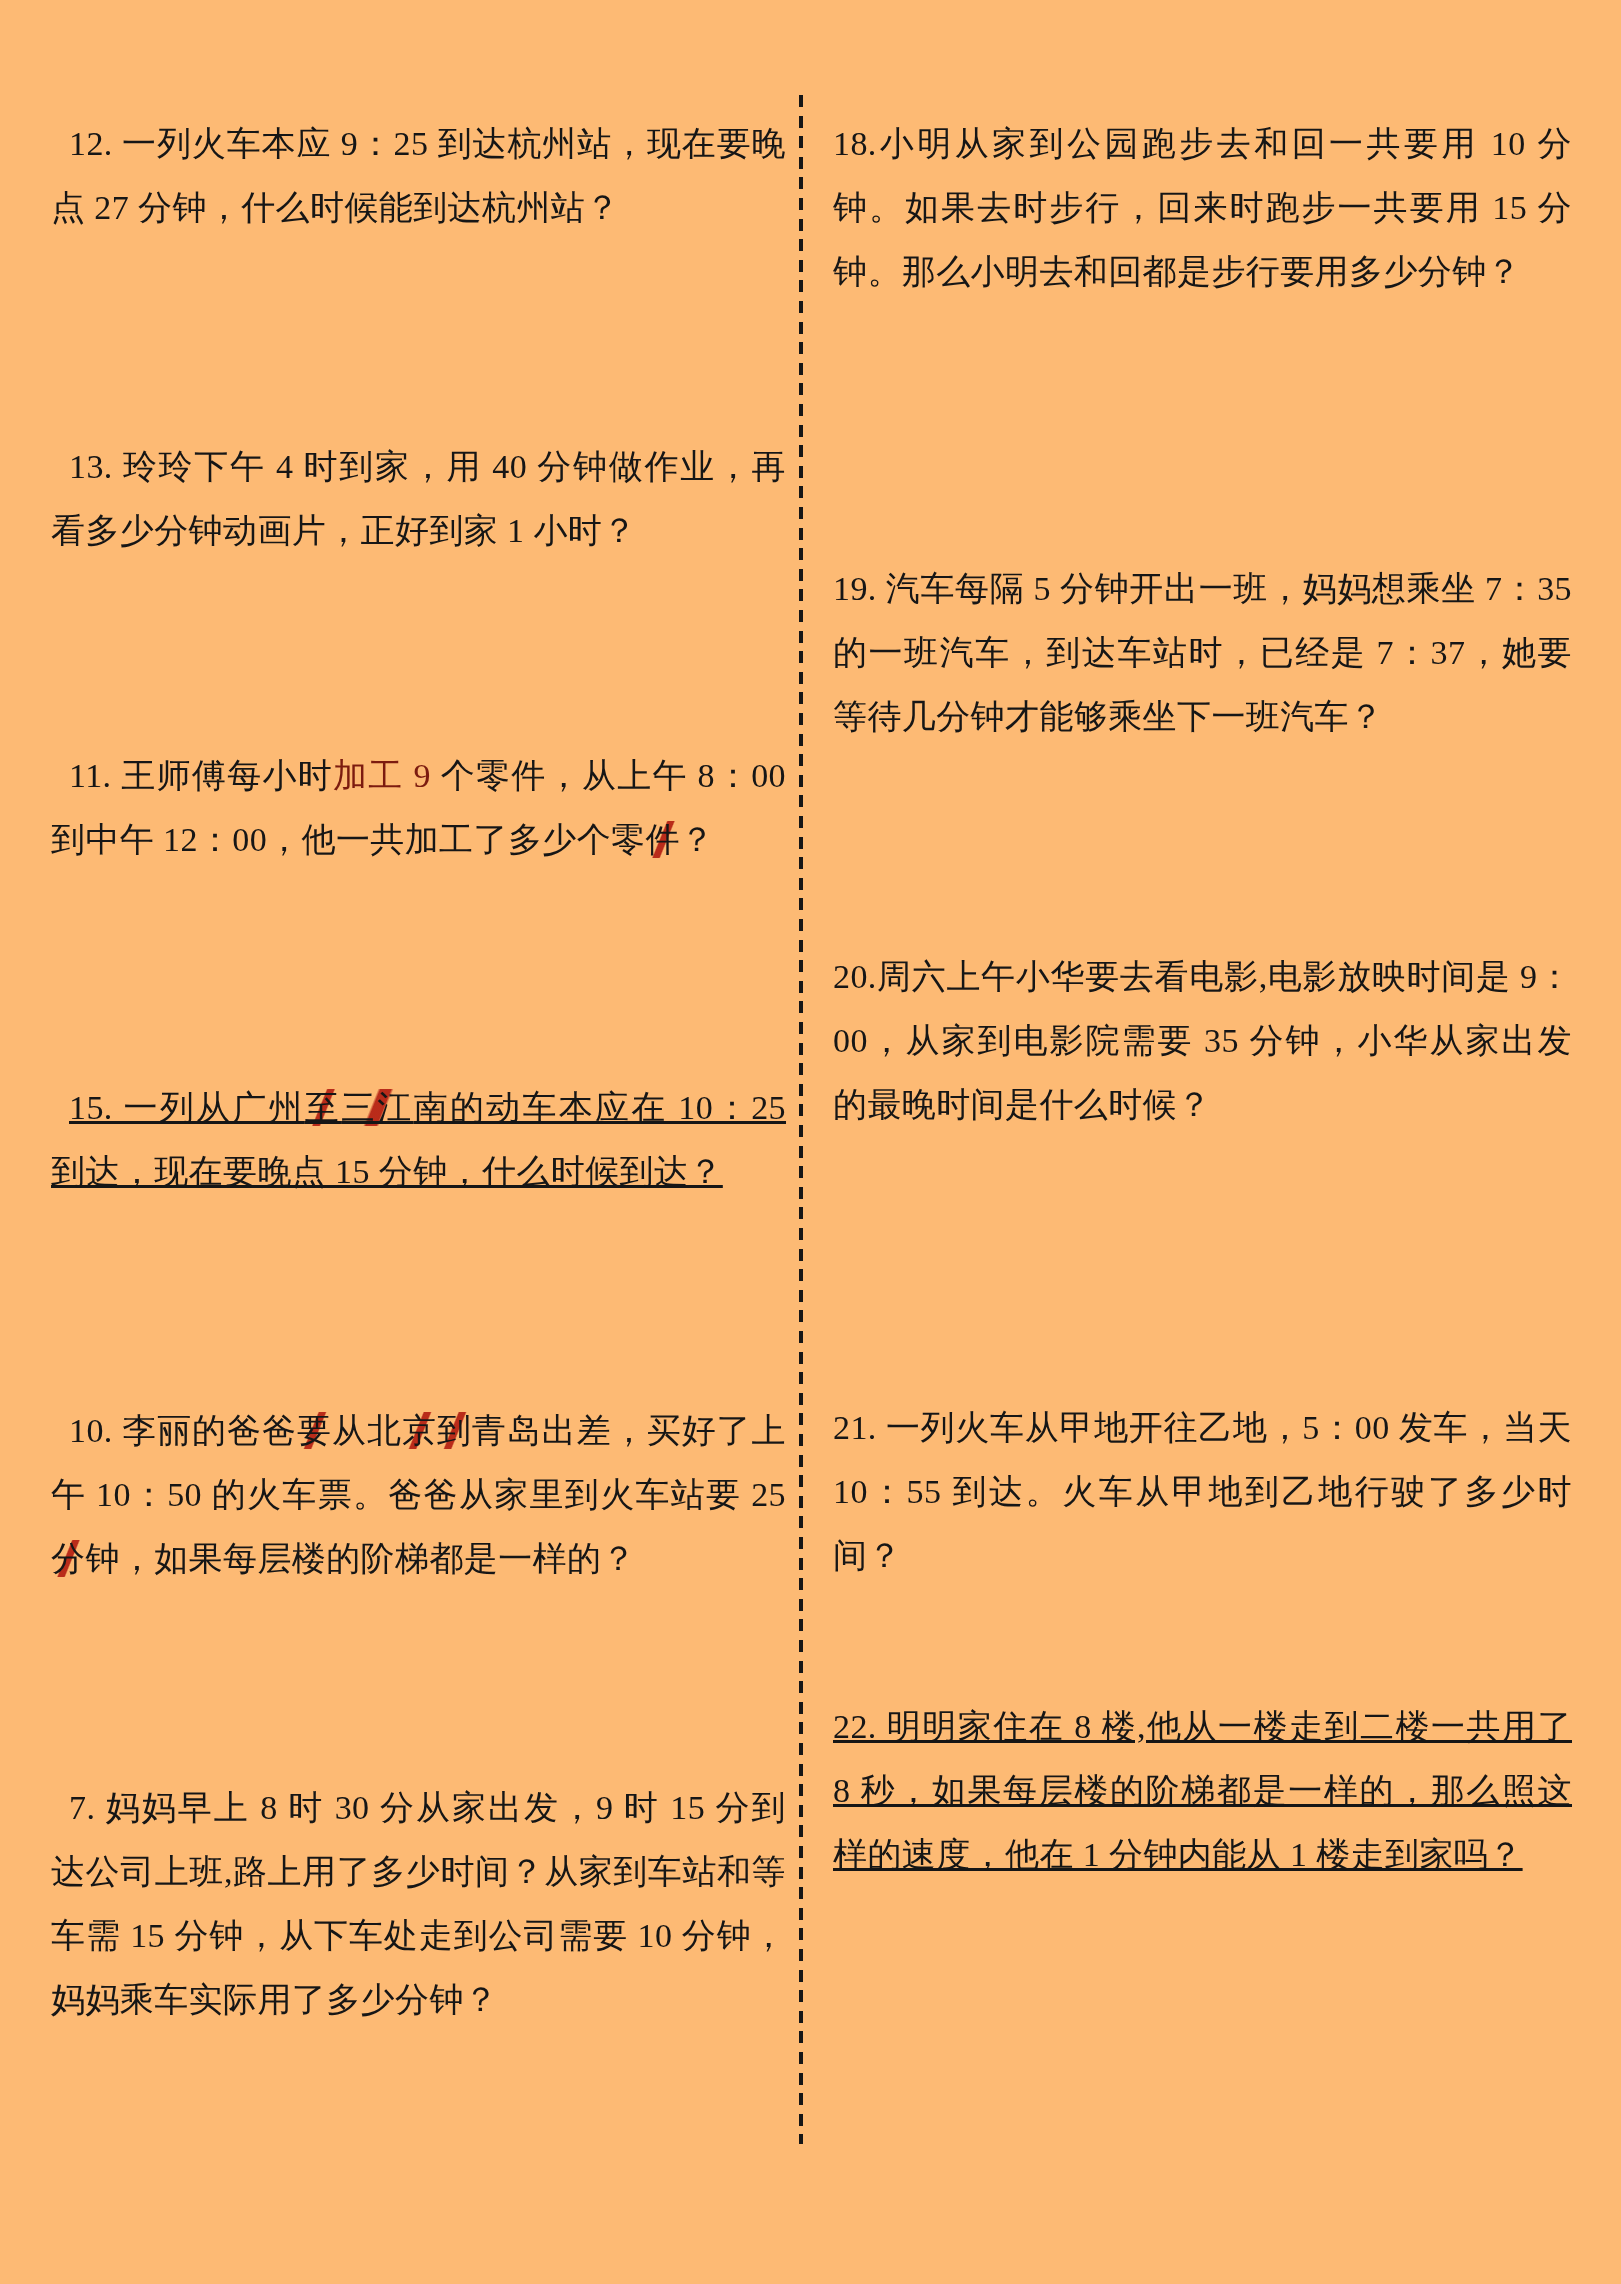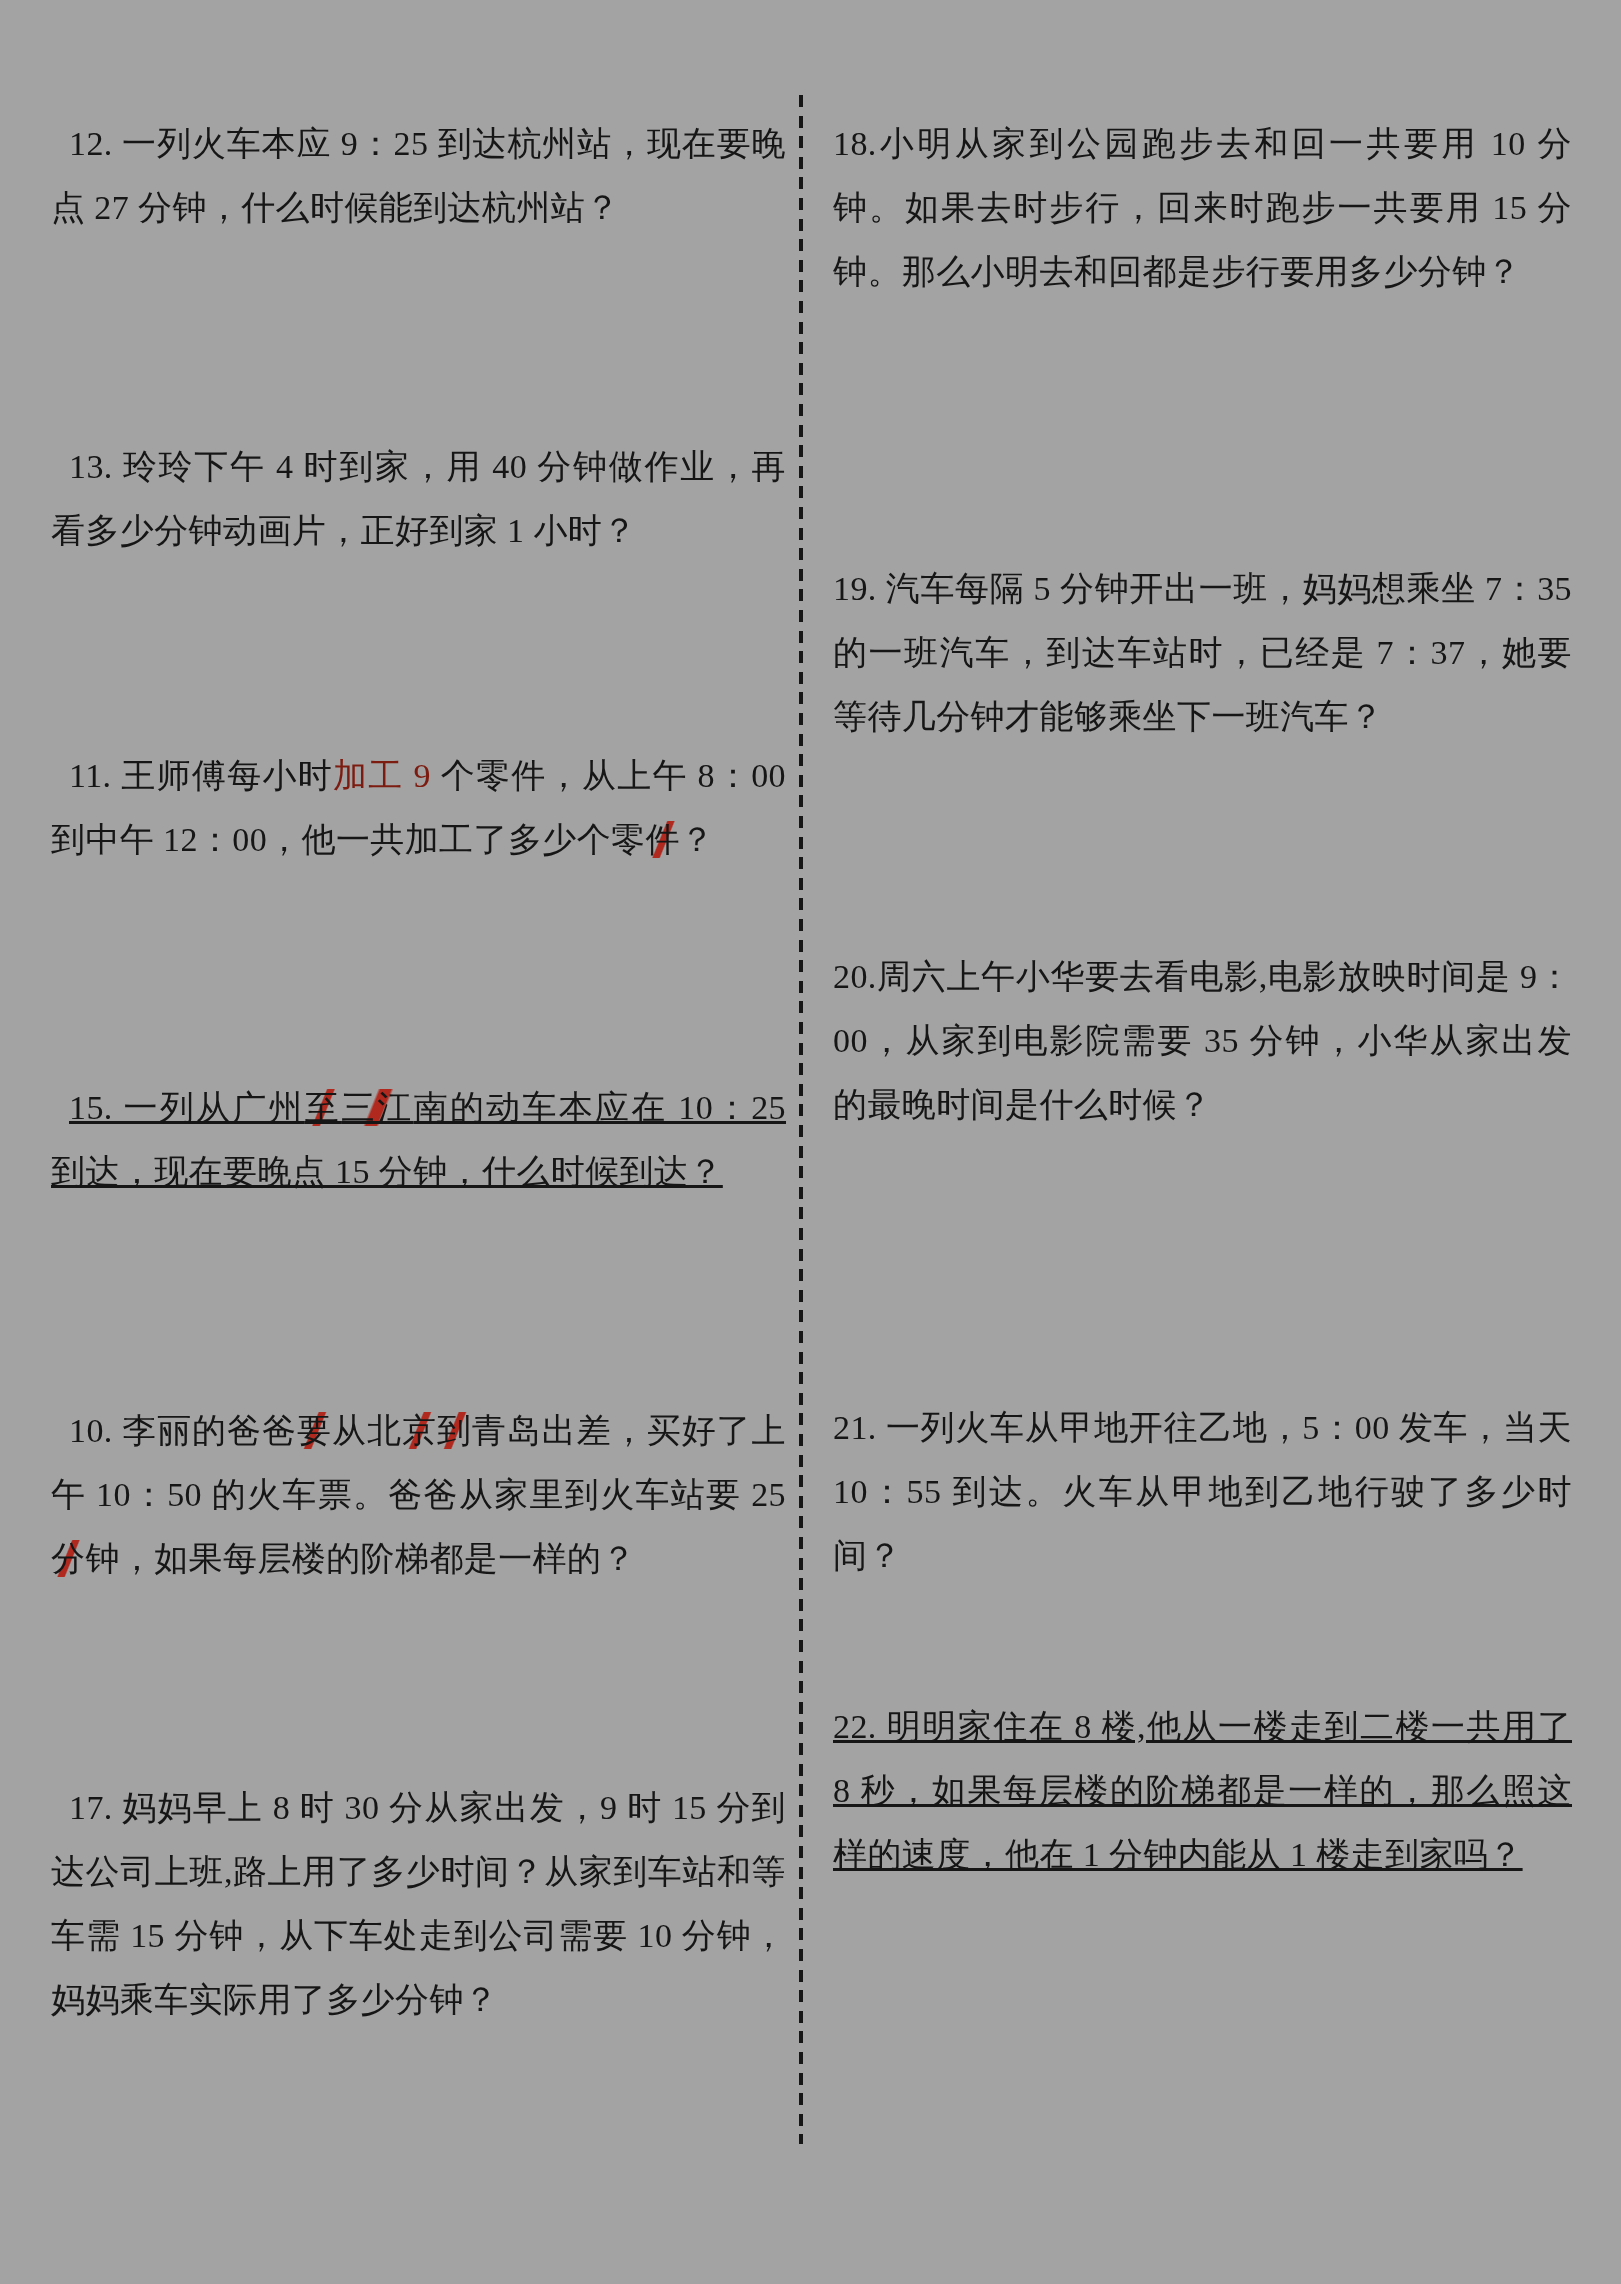--- a/index.html
+++ b/index.html
@@ -2,21 +2,21 @@
 <html style="font-size:12.7px"><head>
 <meta charset="utf-8">
 <style>
   html,body{margin:0;padding:0;}
   body{
     width:1621px;height:2284px;
     background:#ffffff;
     font-family:"Liberation Serif","DejaVu Serif",serif;
     position:relative;
   }
-  .page{position:absolute;inset:0;background:#a3a3a3;}
+  .page{position:absolute;inset:0;background:#fdba74;}
   
   .divider{
     position:absolute;
     left:799px;top:95px;
     width:4px;height:2049px;
     background:repeating-linear-gradient(180deg,#161616 0 12px,transparent 12px 20.6px);
   }
   
   .q{
     position:absolute;
@@ -59,21 +59,21 @@
 <div class="page">
 
   <div class="divider"></div>
 
   <section>
     <p class="q" id="q12"><span>12. 一列火车本应 9：25 到达杭州站，现在要晚点 27 分钟，什么时候能到达杭州站？</span></p>
     <p class="q" id="q13"><span>13. 玲玲下午 4 时到家，用 40 分钟做作业，再看多少分钟动画片，正好到家 1 小时？</span></p>
     <p class="q" id="q14"><span>11. 王师傅每小时</span><span class="mark-red">加工 9</span><span> 个零件，从上午 8：00 到中午 12：00，他一共加工了多少个零</span><span class="mark-slash">件</span><span>？</span></p>
     <p class="q" id="q15"><span>15. 一列从广州</span><span class="mark-slash">至</span><span class="mark-slash">三江</span><span>南的动车本应在 10：25 到达，现在要晚点 15 分钟，什么时候到达？</span></p>
     <p class="q" id="q16"><span>10. 李丽的爸爸</span><span class="mark-slash">要</span><span>从北</span><span class="mark-slash">京</span><span class="mark-slash">到</span><span>青岛出差，买好了上午 10：50 的火车票。爸爸从家里到火车站要 25 </span><span class="mark-slash">分</span><span>钟，如果每层楼的阶梯都是一样的？</span></p>
-    <p class="q" id="q17"><span>17. 妈妈早上 8 时 30 分从家出发，9 时 15 分到达公司上班,路上用了多少时间？从家到车站和等车需 15 分钟，从下车处走到公司需要 10 分钟，妈妈乘车实际用了多少分钟？</span></p>
+    <p class="q" id="q17"><span>7. 妈妈早上 8 时 30 分从家出发，9 时 15 分到达公司上班,路上用了多少时间？从家到车站和等车需 15 分钟，从下车处走到公司需要 10 分钟，妈妈乘车实际用了多少分钟？</span></p>
   </section>
 
   <section>
     <p class="q" id="q18"><span>18.小明从家到公园跑步去和回一共要用 10 分钟。如果去时步行，回来时跑步一共要用 15 分钟。那么小明去和回都是步行要用多少分钟？</span></p>
     <p class="q" id="q19"><span>19. 汽车每隔 5 分钟开出一班，妈妈想乘坐 7：35 的一班汽车，到达车站时，已经是 7：37，她要等待几分钟才能够乘坐下一班汽车？</span></p>
     <p class="q" id="q20"><span>20.周六上午小华要去看电影,电影放映时间是 9：00，从家到电影院需要 35 分钟，小华从家出发的最晚时间是什么时候？</span></p>
     <p class="q" id="q21"><span>21. 一列火车从甲地开往乙地，5：00 发车，当天 10：55 到达。火车从甲地到乙地行驶了多少时间？</span></p>
     <p class="q" id="q22"><span>22. 明明家住在 8 楼,他从一楼走到二楼一共用了 8 秒，如果每层楼的阶梯都是一样的，那么照这样的速度，他在 1 分钟内能从 1 楼走到家吗？</span></p>
   </section>
 

